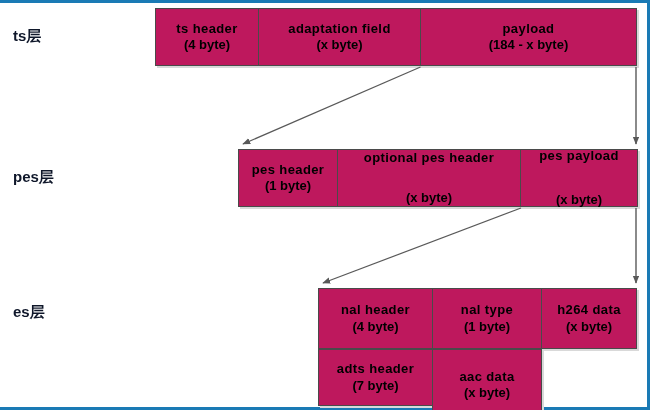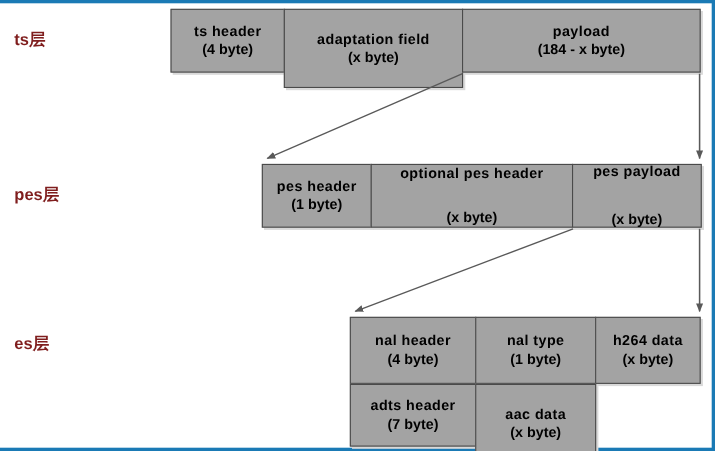--- a/index.html
+++ b/index.html
@@ -13,36 +13,36 @@
     position:relative;
     width:650px;height:410px;
     box-sizing:border-box;
     border-top:3px solid #1a7ab5;
     border-right:3px solid #1a7ab5;
     border-bottom:3px solid #1a7ab5;
     background:#fff;
   }
   .layer-label{
     position:absolute;
-    color:#7f1d1d;
+    color:#0f172a;
     font-weight:bold;
     font-size:15px;
     letter-spacing:0px;
     white-space:nowrap;
     font-family:"Liberation Sans", sans-serif;
   }
   .row{
     position:absolute;
     display:flex;
     box-sizing:border-box;
   }
   .cell{
     box-sizing:border-box;
     border:1px solid #4a4a4a;
-    background:#a3a3a3;
+    background:#be185d;
     box-shadow:2px 2px 0 0 #d9d9d9;
     display:flex;
     flex-direction:column;
     align-items:center;
     justify-content:center;
     font-weight:bold;
     font-size:13px;
     color:#000000;
     line-height:1.25;
     text-align:center;
@@ -64,21 +64,21 @@
 
   <div class="layer-label" style="left:13px; top:24px;">ts层</div>
   <div class="layer-label" style="left:13px; top:165px;">pes层</div>
   <div class="layer-label" style="left:13px; top:300px;">es层</div>
 
   <div class="row" style="left:155px; top:5px; height:58px;">
     <div class="cell" style="width:104px;height:58px;">
       <span class="l1">ts header</span>
       <span class="l2">(4 byte)</span>
     </div>
-    <div class="cell" style="width:163px;height:72px;">
+    <div class="cell" style="width:163px;height:58px;">
       <span class="l1">adaptation field</span>
       <span class="l2">(x byte)</span>
     </div>
     <div class="cell" style="width:217px;height:58px;">
       <span class="l1">payload</span>
       <span class="l2">(184 - x byte)</span>
     </div>
   </div>
 
   <div class="row" style="left:238px; top:146px; height:58px;">

